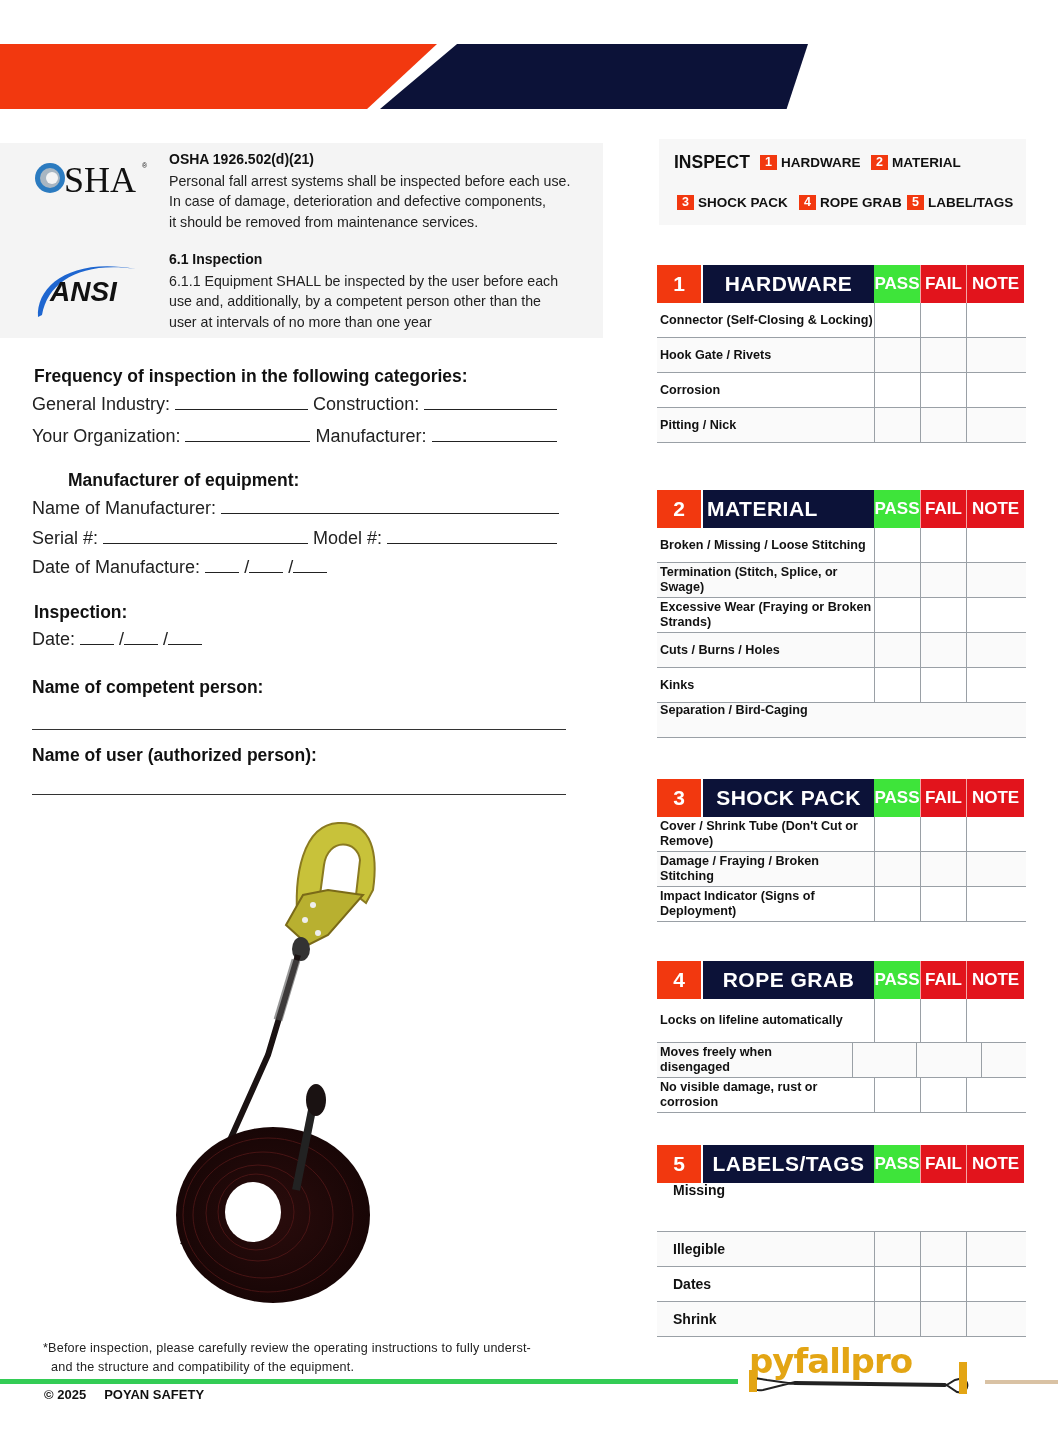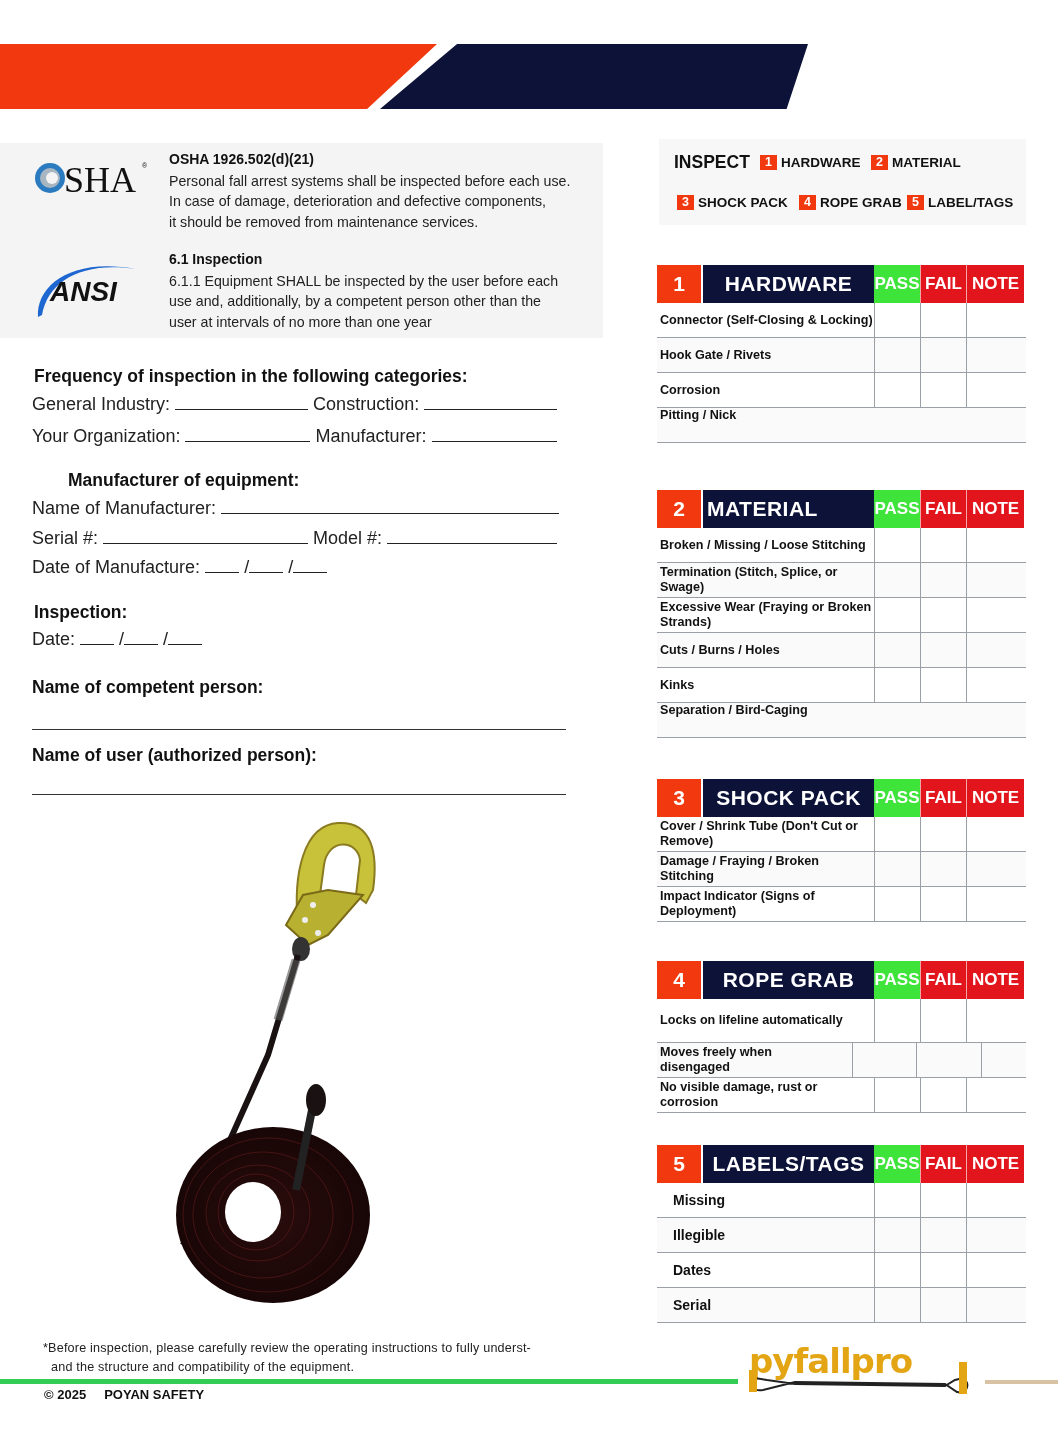--- a/index.html
+++ b/index.html
@@ -226,21 +226,21 @@
         <div class="td-cell"></div>
         <div class="td-cell"></div>
         <div class="td-cell note"></div>
       </div>
       <div class="tbl-row" style="height: 35px;">
         <div class="td-label">Corrosion</div>
         <div class="td-cell"></div>
         <div class="td-cell"></div>
         <div class="td-cell note"></div>
       </div>
-      <div class="tbl-row" style="height: 35px; flex-direction: column;">
+      <div class="tbl-row" style="height: 35px;">
         <div class="td-label">Pitting / Nick</div>
         <div class="td-cell"></div>
         <div class="td-cell"></div>
         <div class="td-cell note"></div>
       </div>
     </div>
     <div class="tbl t2" style="top: 490px;">
       <div class="tbl-head">
         <div class="th-num">2</div>
         <div class="th-title" style="justify-content: flex-start; padding-left: 4px;">MATERIAL</div>
@@ -340,40 +340,40 @@
       </div>
     </div>
     <div class="tbl t5" style="top: 1145px;">
       <div class="tbl-head">
         <div class="th-num">5</div>
         <div class="th-title" style="justify-content: center;">LABELS/TAGS</div>
         <div class="th-pass">PASS</div>
         <div class="th-fail">FAIL</div>
         <div class="th-note">NOTE</div>
       </div>
-      <div class="tbl-row" style="height: 35px;">
+      <div class="tbl-row" style="height: 49px; flex-direction: column;">
         <div class="td-label">Missing</div>
         <div class="td-cell"></div>
         <div class="td-cell"></div>
         <div class="td-cell note"></div>
       </div>
       <div class="tbl-row" style="height: 35px;">
         <div class="td-label">Illegible</div>
         <div class="td-cell"></div>
         <div class="td-cell"></div>
         <div class="td-cell note"></div>
       </div>
       <div class="tbl-row" style="height: 35px;">
         <div class="td-label">Dates</div>
         <div class="td-cell"></div>
         <div class="td-cell"></div>
         <div class="td-cell note"></div>
       </div>
       <div class="tbl-row" style="height: 35px;">
-        <div class="td-label">Serial</div>
+        <div class="td-label">Shrink</div>
         <div class="td-cell"></div>
         <div class="td-cell"></div>
         <div class="td-cell note"></div>
       </div>
     </div>
   </div>
 
 <div class="footnote">
   <div>*Before inspection, please carefully review the operating instructions to fully underst-</div>
   <div style="padding-left:8px;">and the structure and compatibility of the equipment.</div>

